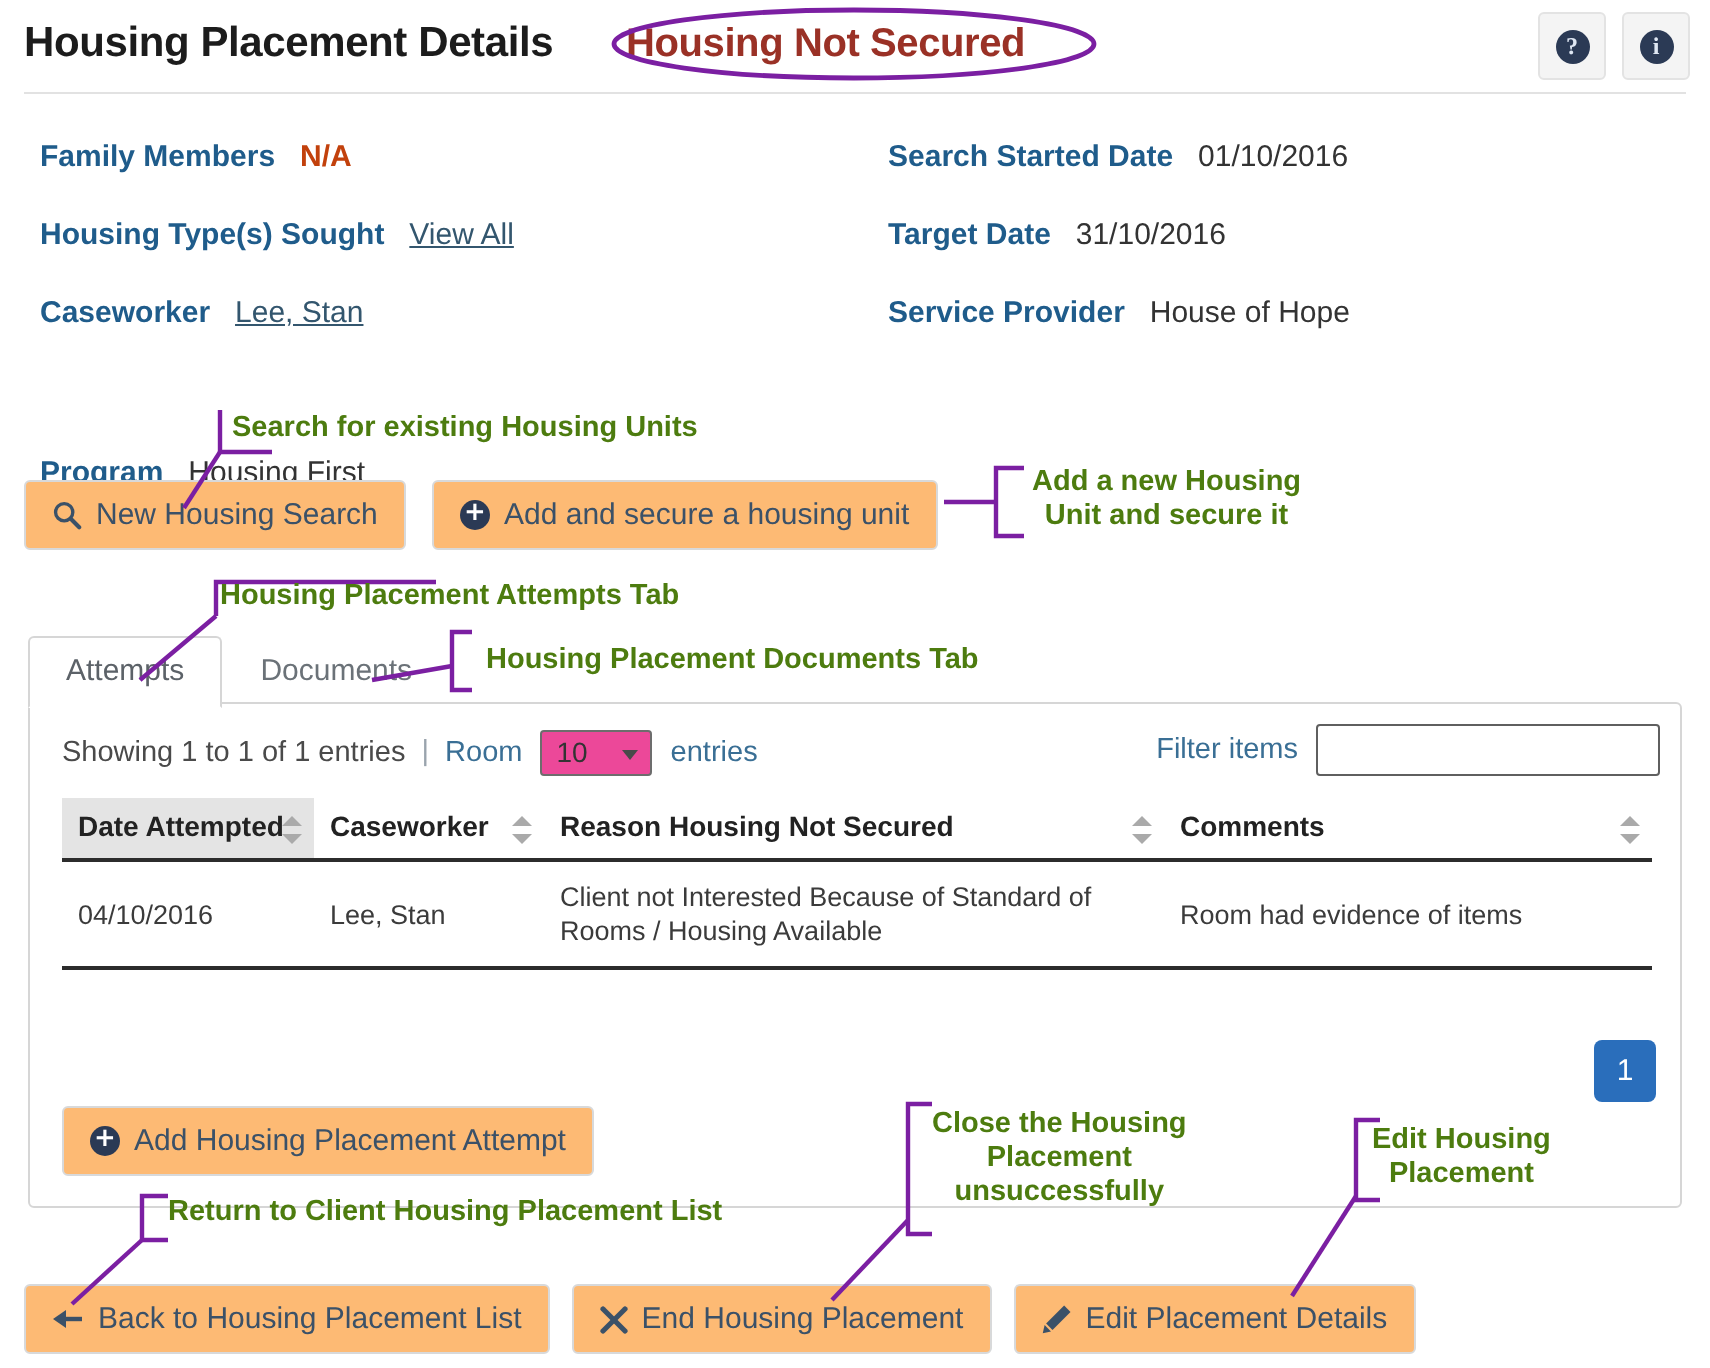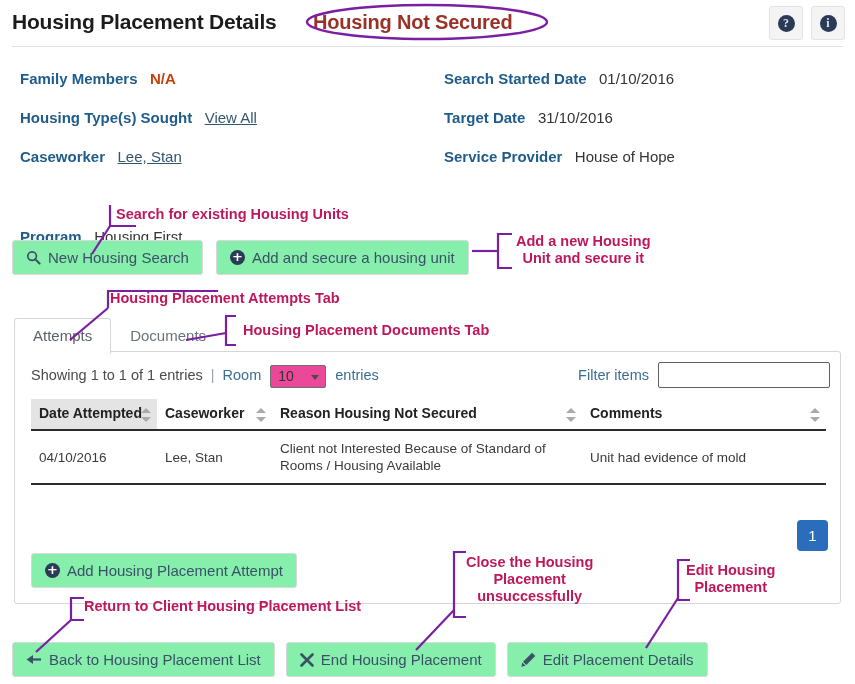--- a/index.html
+++ b/index.html
@@ -49,21 +49,21 @@
   .fields { position: absolute; left: 0; top: 60px; width: 855px; }
   .fld { position: absolute; white-space: nowrap; }
   .fld .lbl { font-size: 15px; font-weight: bold; color: #1f5c8b; }
   .fld .val { font-size: 15px; color: #333333; margin-left: 8px; }
   .fld .val.strong { font-weight: bold; color: #c2410c; }
   .fld .val.link { color: #33566e; text-decoration: underline; }
 
   
   .btn {
     display: inline-flex; align-items: center; gap: 7px;
-    background: #86efac; border: 1px solid #d8d9da; border-radius: 3px;
+    background: #fdba74; border: 1px solid #d8d9da; border-radius: 3px;
     color: #3b5168; font-size: 15px;
     padding: 8px 13px; white-space: nowrap;
   }
   .btn .bi { display: inline-flex; align-items: center; }
 
   .glyph-plus {
     width: 15px; height: 15px; border-radius: 50%;
     background: #2b3a55; color: #fff; font-size: 13px; line-height: 14px;
     text-align: center; font-weight: bold; font-family: "DejaVu Sans", sans-serif;
   }
@@ -148,21 +148,21 @@
     align-items: center; justify-content: center;
   }
   .add-attempt { position: absolute; left: 16px; top: 201px; }
 
   
   .footer { position: absolute; left: 12px; top: 642px; display: flex; gap: 11px; }
 
   
   .ann {
     position: absolute; font-family: "Liberation Sans", sans-serif;
-    font-size: 14.5px; font-weight: bold; color: #be185d;
+    font-size: 14.5px; font-weight: bold; color: #4d7c0f;
     line-height: 17px; white-space: pre; z-index: 20;
   }
   .ann.c { text-align: center; }
   .svg-ann { position: absolute; left: 0; top: 0; width: 855px; height: 684px;
              pointer-events: none; z-index: 15; }
 </style>
 </head>
 <body>
 
 <div id="root">
@@ -294,21 +294,21 @@
                   <i class="dn"></i>
                 </span>
             </th>
           </tr>
         </thead>
         <tbody>
           <tr>
             <td>04/10/2016</td>
             <td>Lee, Stan</td>
             <td>Client not Interested Because of Standard of Rooms / Housing Available</td>
-            <td>Unit had evidence of mold</td>
+            <td>Room had evidence of items</td>
           </tr>
         </tbody>
       </table>
     </div>
 
     <div class="pager">
       <div class="pg-num">1</div>
     </div>
 
     <div class="add-attempt btn">

